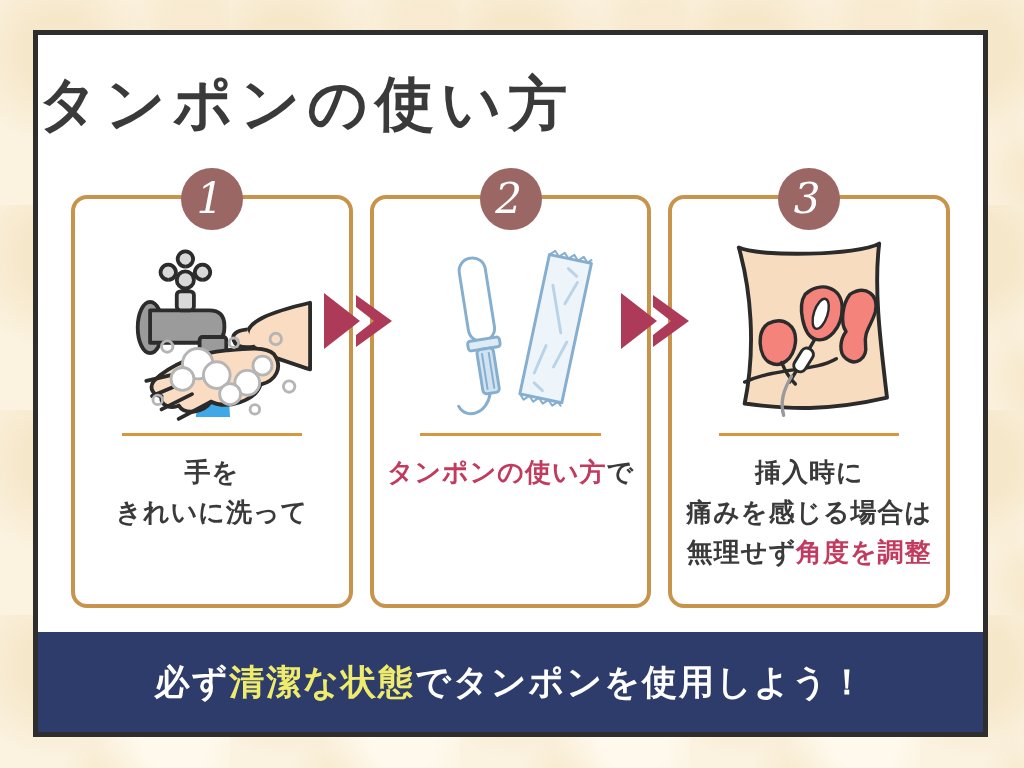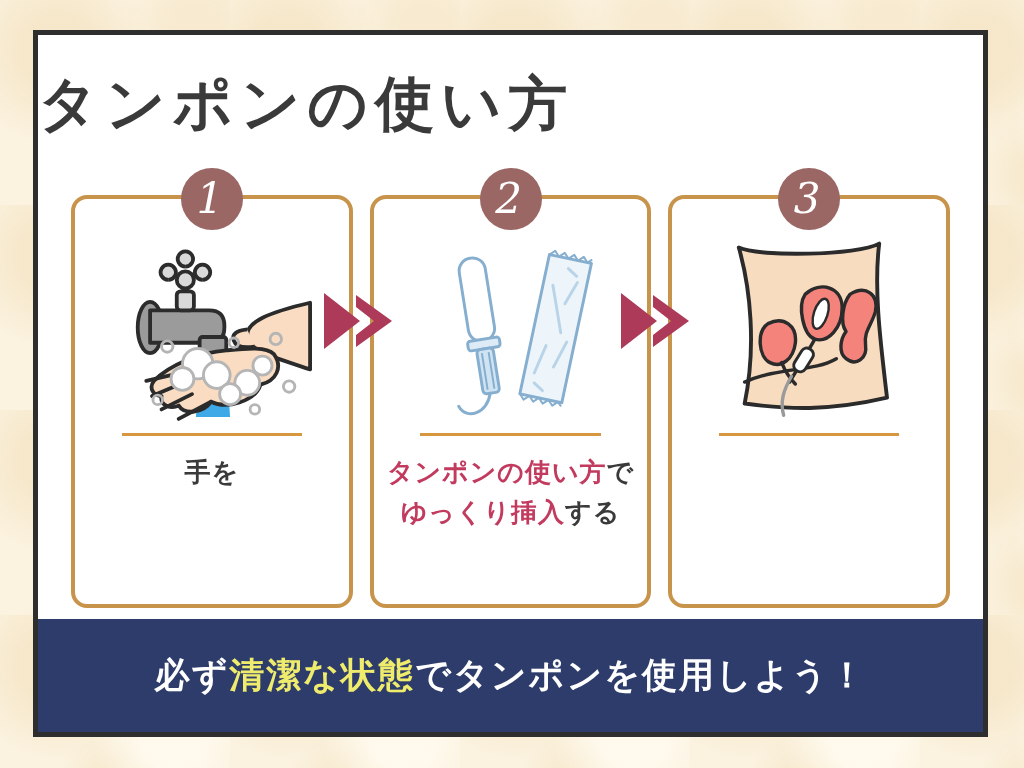--- a/index.html
+++ b/index.html
@@ -56,21 +56,21 @@
     font-size:26px; font-weight:bold; color:var(--text-dark,#3e3e3e);
     line-height:1.55; letter-spacing:1px;
   }
   .step-text .hl{ color:var(--accent-red,#c23a5e); }
   .arrow{
     position:absolute; width:72px; height:60px; top:96px;
   }
   .arrow-1{ left:251px; }
   .arrow-2{ left:548px; }
   .banner{
-    position:absolute; left:0; right:0; bottom:0; height:113px;
+    position:absolute; left:0; right:0; bottom:0; height:100px;
     background:var(--banner-navy,#2d3c6a);
     display:flex; align-items:center; justify-content:center;
   }
   .banner div{
     font-size:35px; font-weight:bold; color:#ffffff; letter-spacing:2px;
   }
   .banner .hl{ color:var(--banner-yellow,#efec6d); }
 </style>
 </head>
 <body>
@@ -122,20 +122,21 @@
             <circle cx="48" cy="176" r="5"></circle>
             <circle cx="150" cy="186" r="5"></circle>
             <circle cx="186" cy="162" r="6"></circle>
             <circle cx="128" cy="116" r="5"></circle>
           </g>
         </svg>
       </div>
       <hr class="divider">
       <div class="step-text">
           <div><span>手を</span></div>
+          <div><span>きれいに洗って</span></div>
         </div>
     </section>
 
     <section class="card">
       <div class="badge">
         <span>2</span>
       </div>
       <div class="illus">
         <svg width="200" height="195" viewBox="0 0 200 200">
 
@@ -152,21 +153,20 @@
             <path d="M124,28 l5,-5 5,5 5,-5 5,5 5,-5 5,5 5,-5 5,5 4,-4" fill="none" stroke-width="2"></path>
             <path d="M124,174 l5,5 5,-5 5,5 5,-5 5,5 5,-5 5,5 5,-5 4,4" fill="none" stroke-width="2"></path>
             <path d="M134,58 L152,104 M158,50 L150,74 M140,120 L134,150 M160,112 L152,140" stroke="#b9d4e8" stroke-width="3" fill="none" stroke-linecap="round"></path>
             <path d="M146,38 L156,44 M136,160 L146,166" stroke="#b9d4e8" stroke-width="3" fill="none" stroke-linecap="round"></path>
           </g>
         </svg>
       </div>
       <hr class="divider">
       <div class="step-text">
           <div><span class="hl">タンポンの使い方</span><span>で</span></div>
-          <div><span class="hl">ゆっくり挿入</span><span>する</span></div>
         </div>
     </section>
 
     <section class="card">
       <div class="badge">
         <span>3</span>
       </div>
       <div class="illus">
         <svg width="200" height="195" viewBox="0 0 200 200">
 
@@ -180,20 +180,25 @@
 
           <path d="M58,96 C74,88 88,98 86,116 C84,132 72,142 60,136 C48,130 46,104 58,96 Z" fill="#f4837c" stroke="#2b2b2b" stroke-width="3.5" stroke-linejoin="round"></path>
           <path d="M72,136 C76,146 80,152 86,158" fill="none" stroke="#2b2b2b" stroke-width="3.5" stroke-linecap="round"></path>
 
           <path d="M106,112 C98,126 90,140 80,156" fill="none" stroke="#2b2b2b" stroke-width="3.5" stroke-linecap="round"></path>
           <rect x="88" y="120" width="13" height="26" rx="6" transform="rotate(32 94 133)" fill="#ffffff" stroke="#2b2b2b" stroke-width="3"></rect>
           <path d="M82,150 C74,164 70,176 74,190" fill="none" stroke="#9a9a9a" stroke-width="3.5" stroke-linecap="round"></path>
         </svg>
       </div>
       <hr class="divider">
+      <div class="step-text">
+          <div><span>挿入時に</span></div>
+          <div><span>痛みを感じる場合は</span></div>
+          <div><span>無理せず</span><span class="hl">角度を調整</span></div>
+        </div>
     </section>
 
     <div class="arrow arrow-1">
       <svg width="72" height="60" viewBox="0 0 72 60">
         <polygon points="2,2 2,58 38,30" fill="#ad3a58"></polygon>
         <path d="M34,4 L70,30 L34,56 L34,44 L52,30 L34,16 Z" fill="#ad3a58"></path>
       </svg>
     </div>
     <div class="arrow arrow-2">
       <svg width="72" height="60" viewBox="0 0 72 60">

